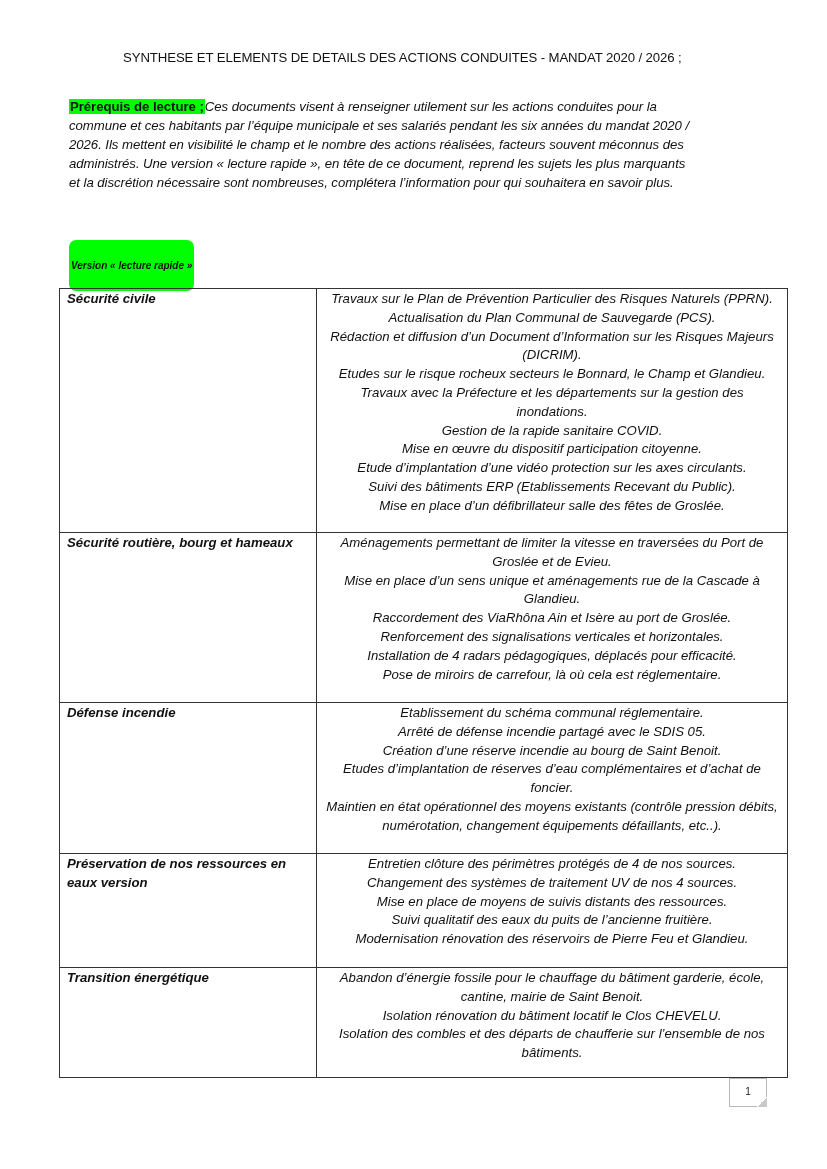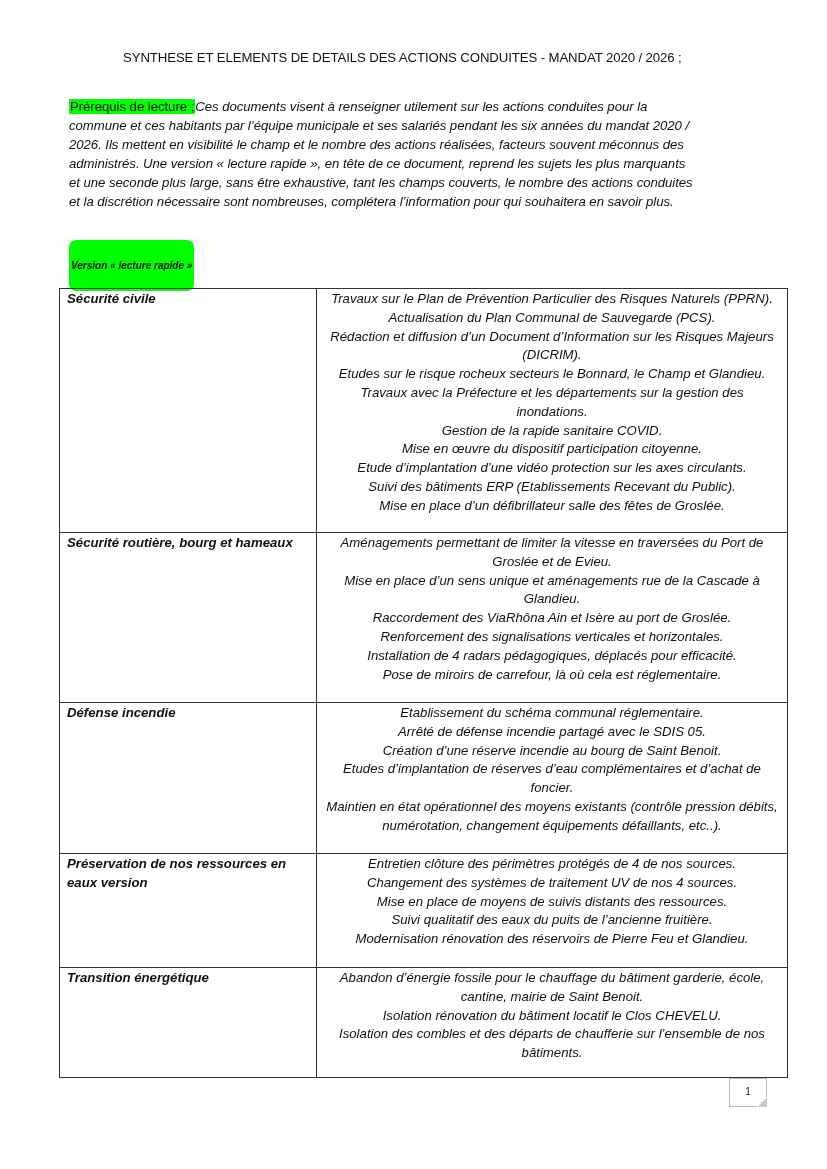--- a/index.html
+++ b/index.html
@@ -11,21 +11,21 @@
       position: absolute; left: 123px; top: 50px;
       font-size: 13.2px; letter-spacing: -0.1px; white-space: nowrap;
     }
     .intro {
       position: absolute; left: 69px; top: 97px; width: 670px;
       font-size: 13.2px; line-height: 19px; font-style: italic;
       letter-spacing: -0.05px;
     }
     .intro .line { display: block; white-space: nowrap; }
     .hl {
-      background: #00ff00; font-style: normal; font-weight: normal;
+      background: #00ff00; font-style: normal; font-weight: bold;
       padding: 0 1px;
     }
     .version-label {
       position: absolute; left: 69px; top: 240px;
       font-size: 10px; font-style: italic; font-weight: bold;
       background: #00ff00; padding: 16px 2px; line-height: 19px; border-radius: 7px;
     }
     table.actions {
       position: absolute; left: 59px; top: 288px; width: 729px;
       border-collapse: collapse; table-layout: fixed;
@@ -59,21 +59,20 @@
 </head>
 <body>
 
 <div class="doc-title">SYNTHESE ET ELEMENTS DE DETAILS DES ACTIONS CONDUITES - MANDAT 2020 / 2026 ;</div>
 
 <div class="intro">
   <span class="line"><span class="hl">Prérequis de lecture ;</span><span>Ces documents visent à renseigner utilement sur les actions conduites pour la</span></span>
   <span class="line">commune et ces habitants par l’équipe municipale et ses salariés pendant les six années du mandat 2020 /</span>
   <span class="line">2026. Ils mettent en visibilité le champ et le nombre des actions réalisées, facteurs souvent méconnus des</span>
   <span class="line">administrés. Une version « lecture rapide », en tête de ce document, reprend les sujets les plus marquants</span>
-  <span class="line">et une seconde plus large, sans être exhaustive, tant les champs couverts, le nombre des actions conduites</span>
   <span class="line">et la discrétion nécessaire sont nombreuses, complétera l’information pour qui souhaitera en savoir plus.</span>
 </div>
 
 <div class="version-label">Version « lecture rapide »</div>
 
 <table class="actions">
   <tbody>
     <tr class="r1">
       <td class="cat">Sécurité civile</td>
       <td class="items">

